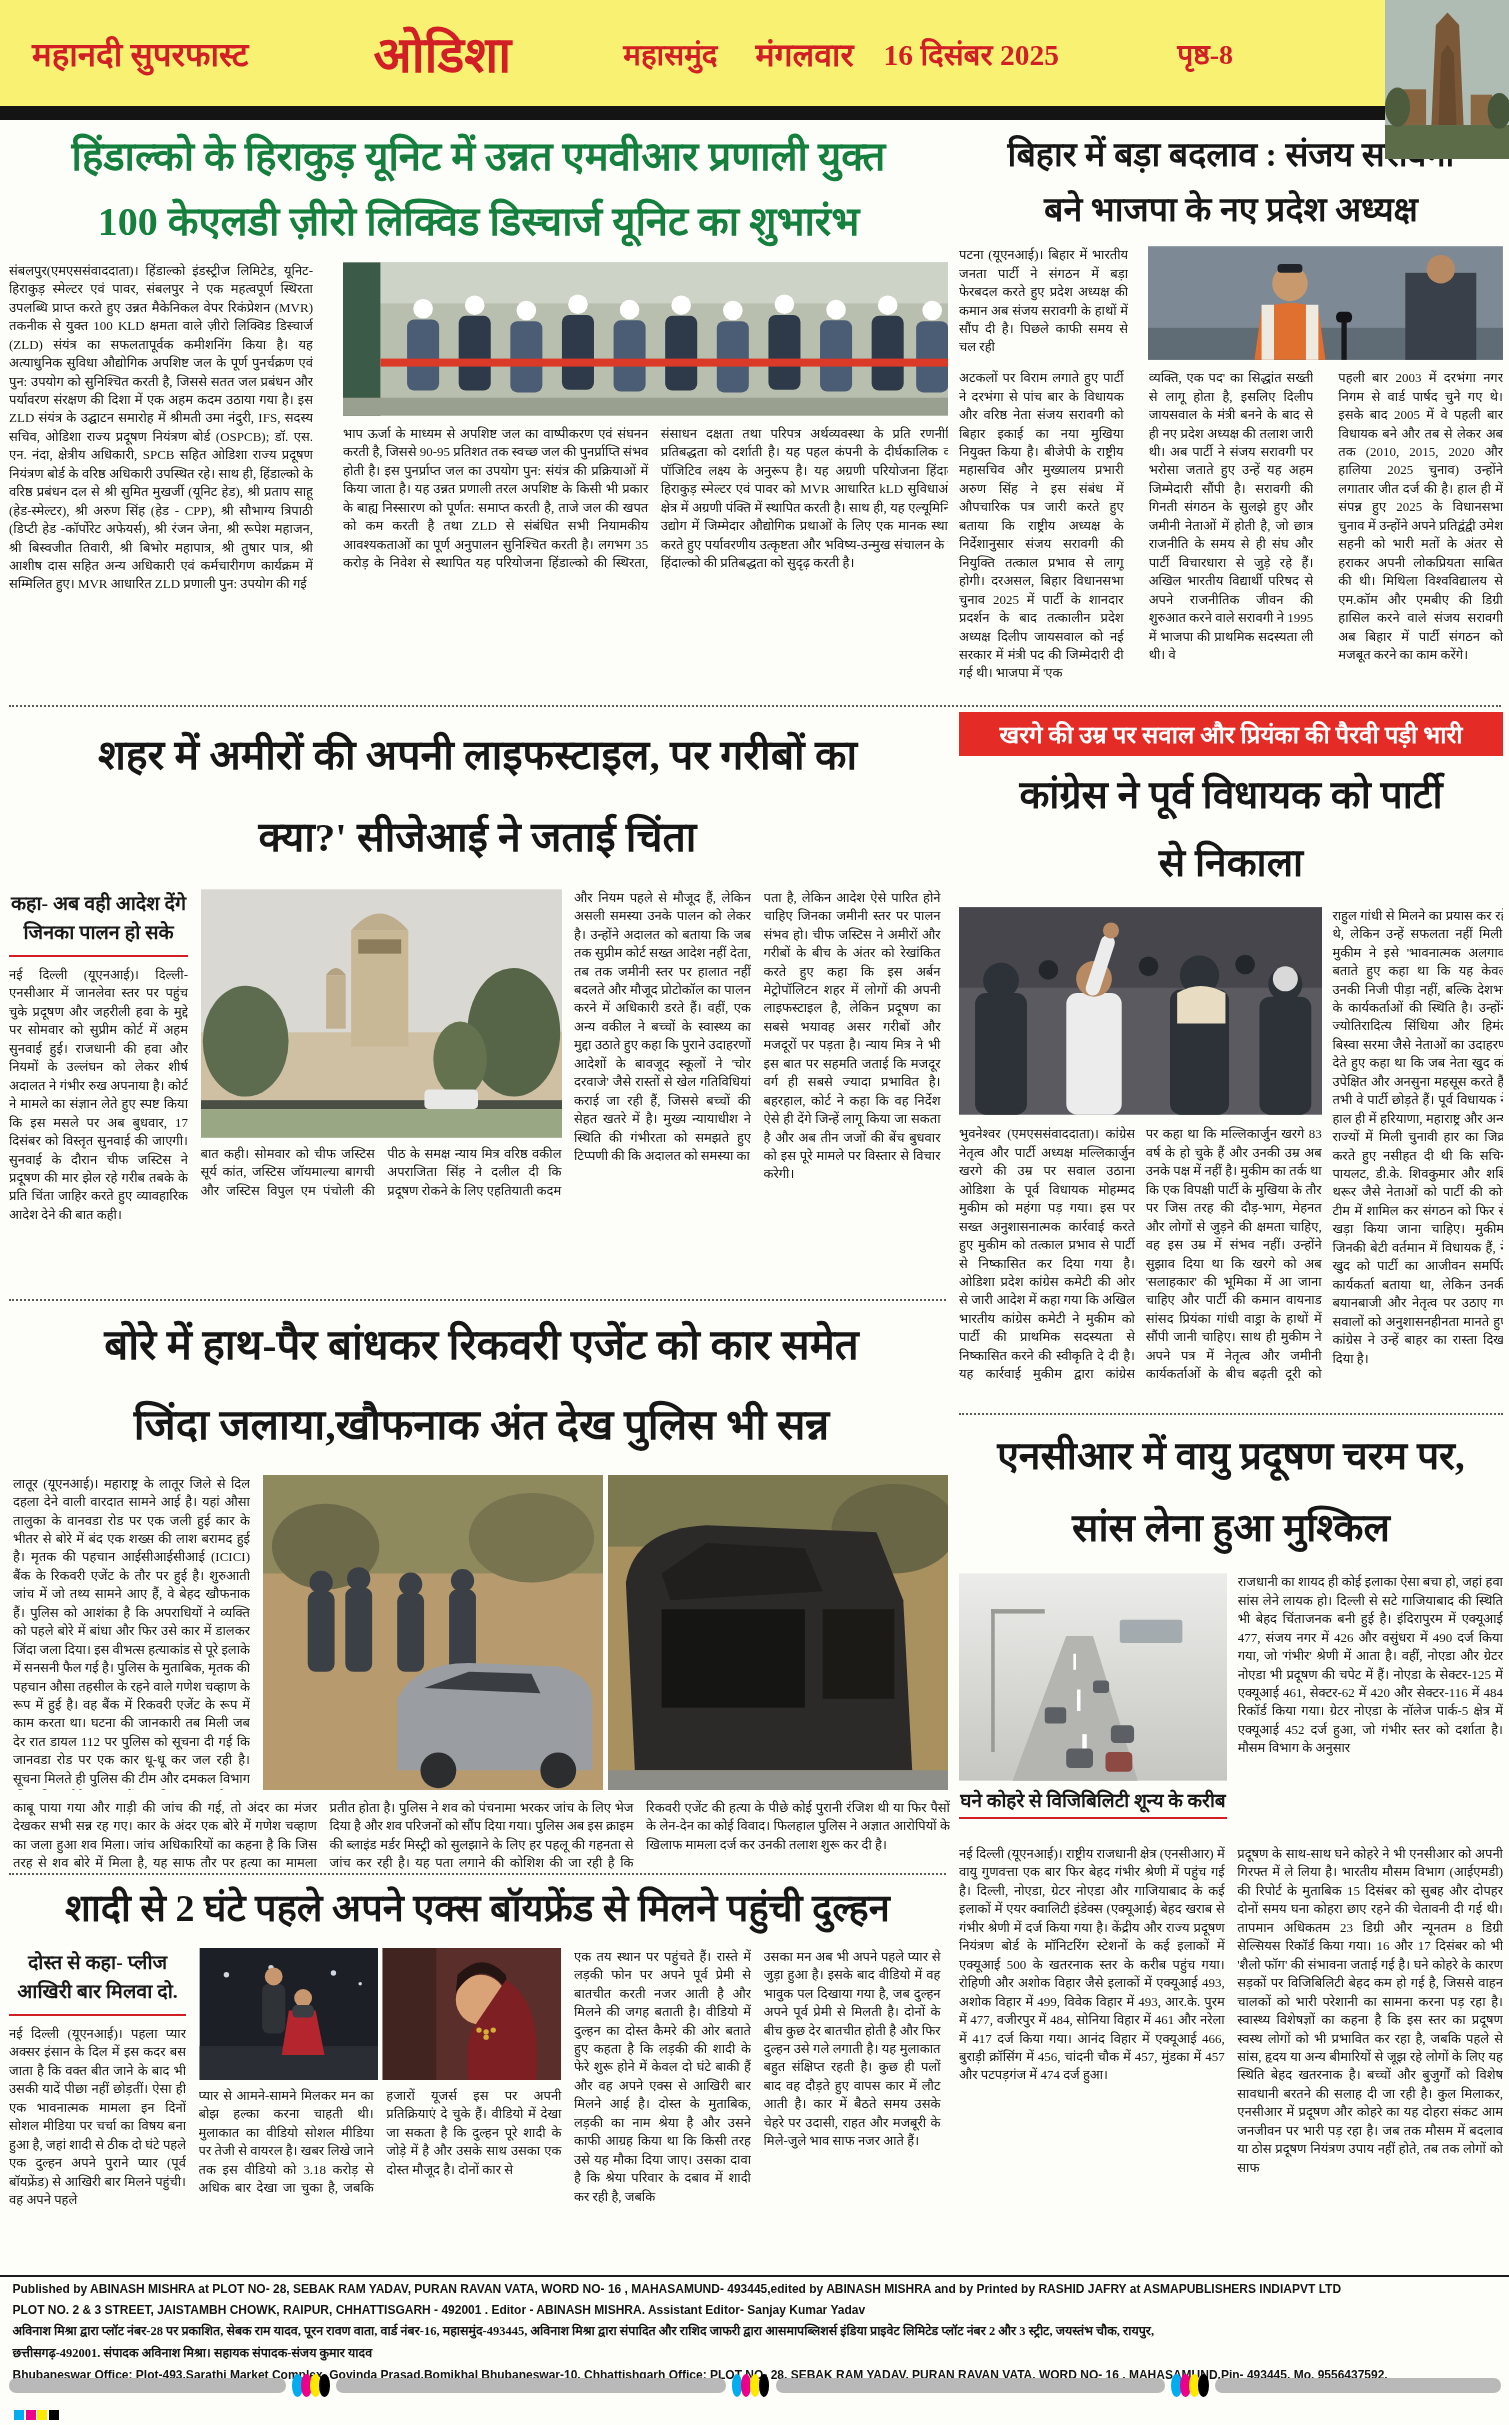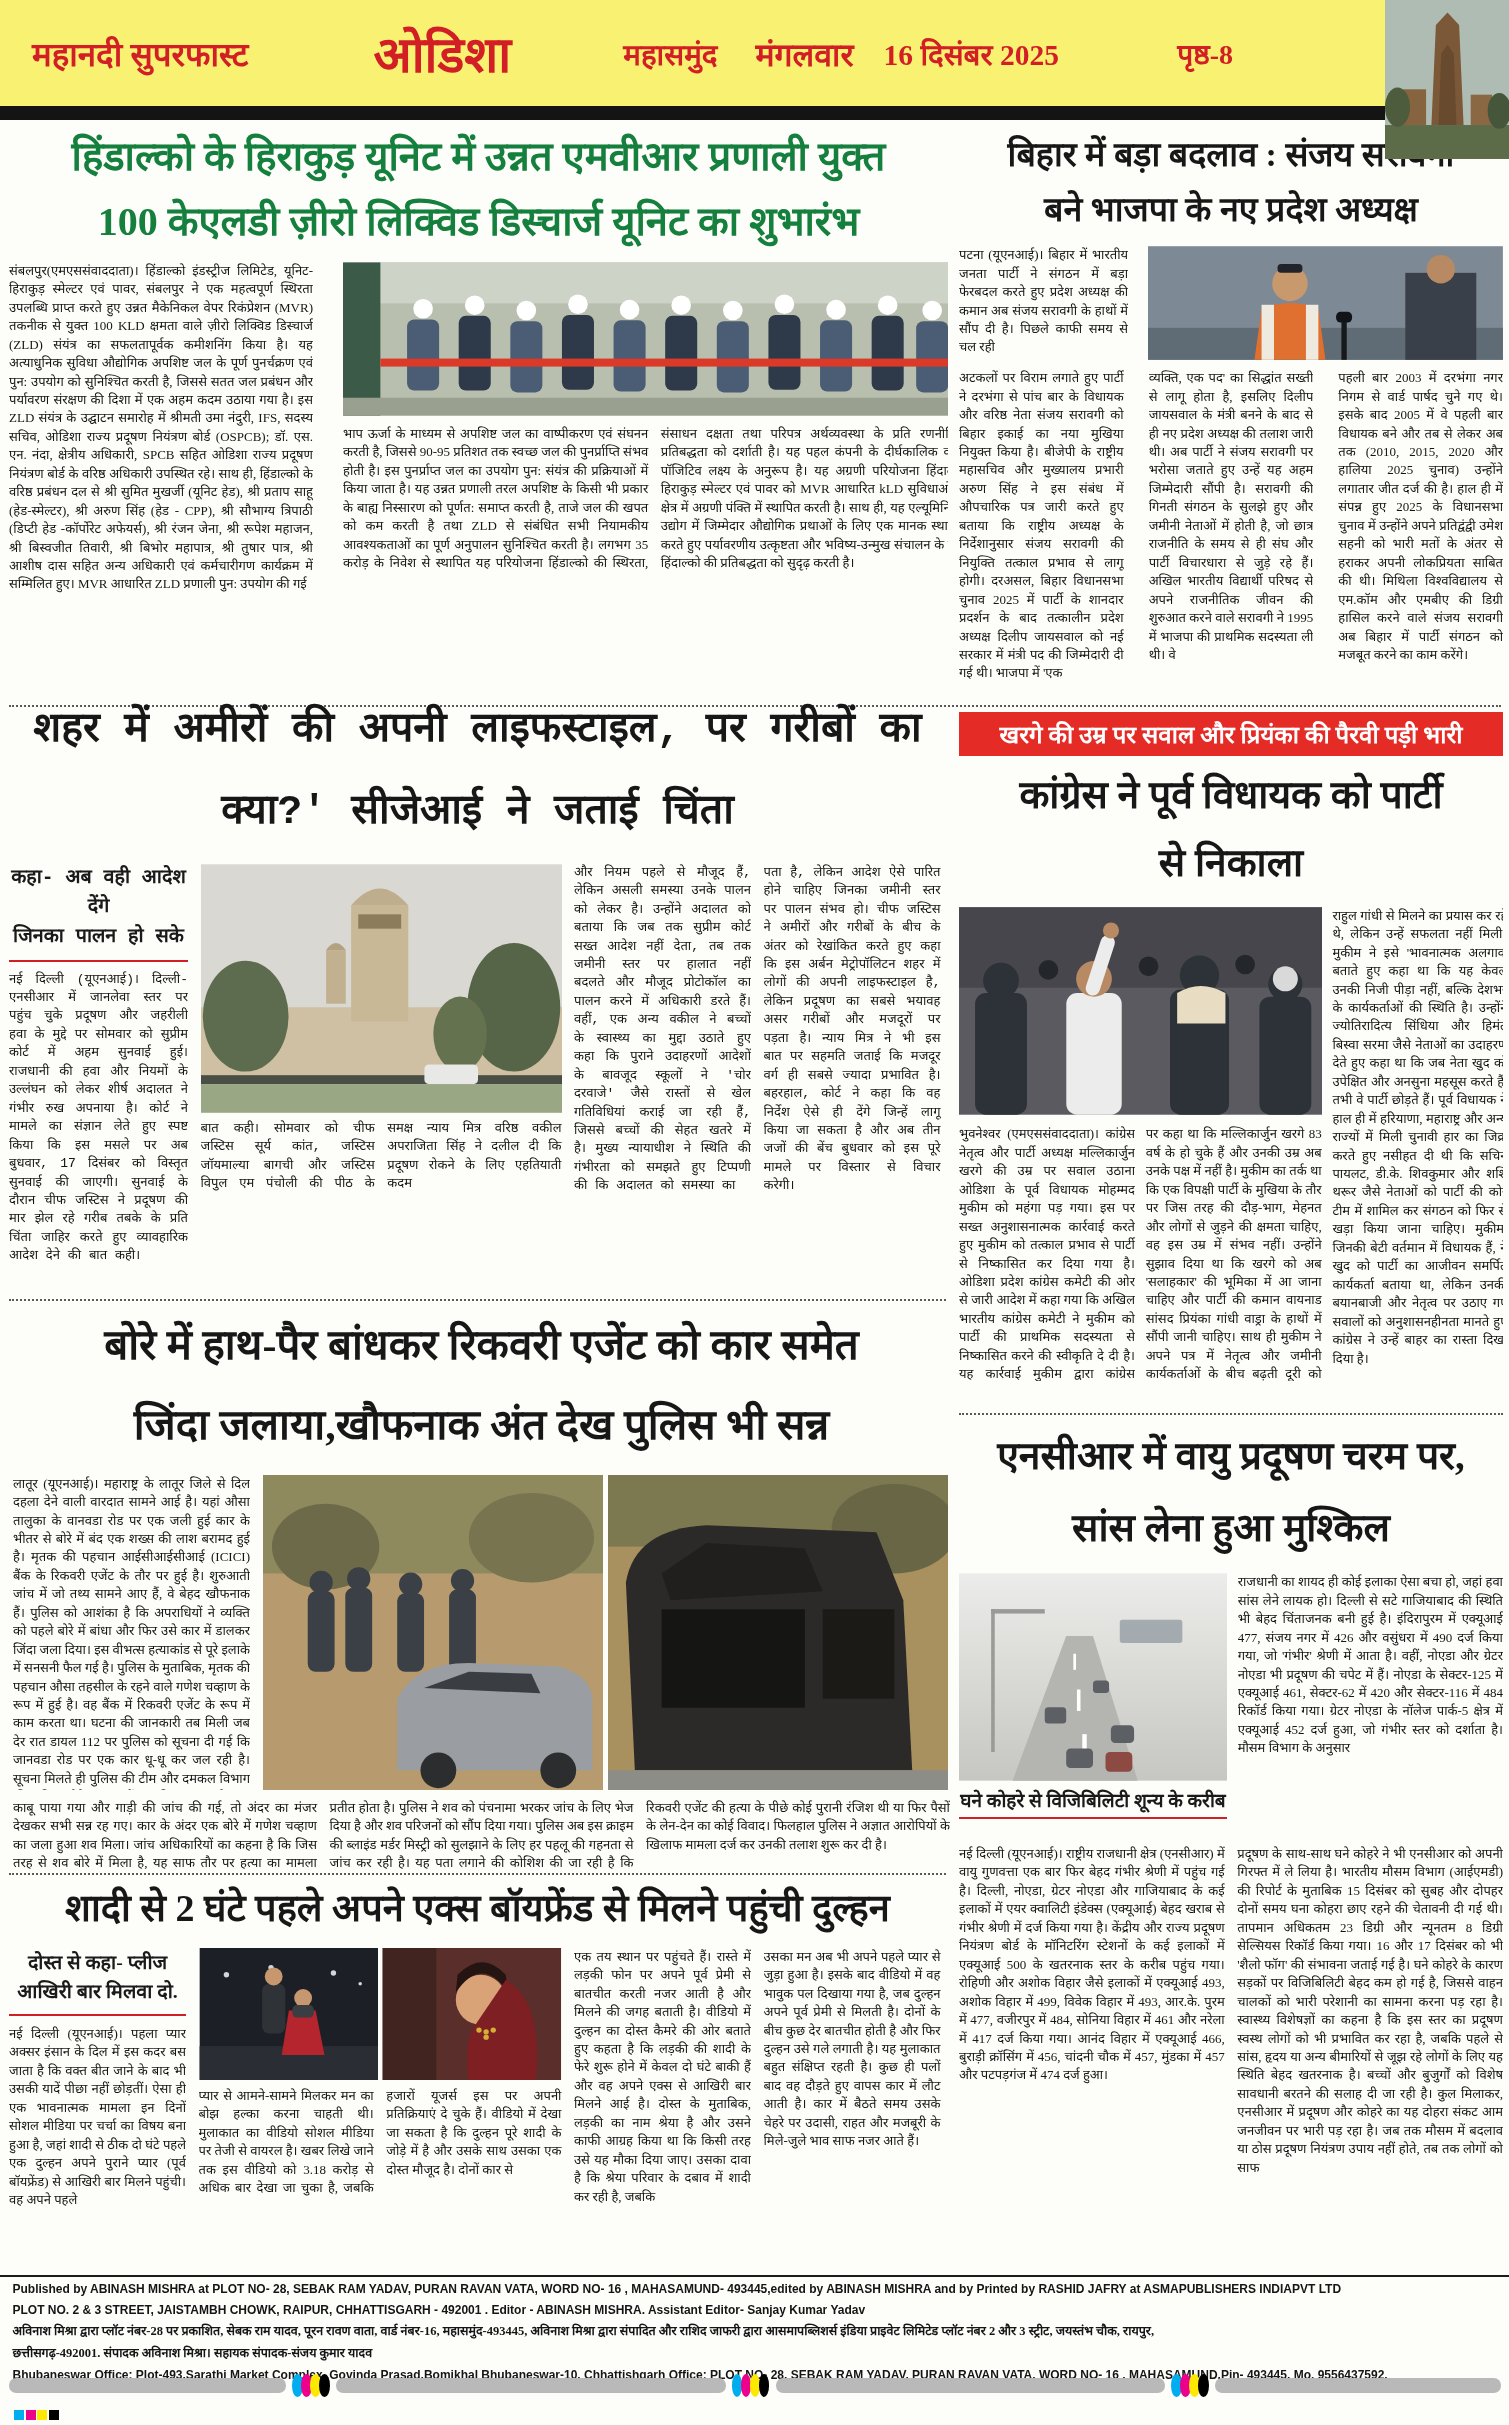--- a/index.html
+++ b/index.html
@@ -143,21 +143,21 @@
     </div>
     <div style="display:grid;grid-template-columns:1fr 1fr 1fr;gap:25px;margin-top:9px;height:329px;">
       <div class="bt">अटकलों पर विराम लगाते हुए पार्टी ने दरभंगा से पांच बार के विधायक और वरिष्ठ नेता संजय सरावगी को बिहार इकाई का नया मुखिया नियुक्त किया है। बीजेपी के राष्ट्रीय महासचिव और मुख्यालय प्रभारी अरुण सिंह ने इस संबंध में औपचारिक पत्र जारी करते हुए बताया कि राष्ट्रीय अध्यक्ष के निर्देशानुसार संजय सरावगी की नियुक्ति तत्काल प्रभाव से लागू होगी। दरअसल, बिहार विधानसभा चुनाव 2025 में पार्टी के शानदार प्रदर्शन के बाद तत्कालीन प्रदेश अध्यक्ष दिलीप जायसवाल को नई सरकार में मंत्री पद की जिम्मेदारी दी गई थी। भाजपा में 'एक</div>
       <div class="bt">व्यक्ति, एक पद' का सिद्धांत सख्ती से लागू होता है, इसलिए दिलीप जायसवाल के मंत्री बनने के बाद से ही नए प्रदेश अध्यक्ष की तलाश जारी थी। अब पार्टी ने संजय सरावगी पर भरोसा जताते हुए उन्हें यह अहम जिम्मेदारी सौंपी है। सरावगी की गिनती संगठन के सुलझे हुए और जमीनी नेताओं में होती है, जो छात्र राजनीति के समय से ही संघ और पार्टी विचारधारा से जुड़े रहे हैं। अखिल भारतीय विद्यार्थी परिषद से अपने राजनीतिक जीवन की शुरुआत करने वाले सरावगी ने 1995 में भाजपा की प्राथमिक सदस्यता ली थी। वे</div>
       <div class="bt">पहली बार 2003 में दरभंगा नगर निगम से वार्ड पार्षद चुने गए थे। इसके बाद 2005 में वे पहली बार विधायक बने और तब से लेकर अब तक (2010, 2015, 2020 और हालिया 2025 चुनाव) उन्होंने लगातार जीत दर्ज की है। हाल ही में संपन्न हुए 2025 के विधानसभा चुनाव में उन्होंने अपने प्रतिद्वंद्वी उमेश सहनी को भारी मतों के अंतर से हराकर अपनी लोकप्रियता साबित की थी। मिथिला विश्वविद्यालय से एम.कॉम और एमबीए की डिग्री हासिल करने वाले संजय सरावगी अब बिहार में पार्टी संगठन को मजबूत करने का काम करेंगे।</div>
     </div>
   </div>
 
   <div class="dotsep" style="left:9px;top:705px;width:1492px;"></div>
 
-  <div class="art" style="left:9px;top:689px;width:937px;height:581px;font-family:Liberation Mono, monospace;">
+  <div class="art" style="left:9px;top:714px;width:937px;height:581px;">
     <div class="hl-black" style="font-size:41px;line-height:2.0;">
       <div>शहर में अमीरों की अपनी लाइफस्टाइल, पर गरीबों का</div>
       <div>क्या?' सीजेआई ने जताई चिंता</div>
     </div>
     <div style="display:grid;grid-template-columns:179px 361px 177px 177px;gap:12.5px;margin-top:10.7px;height:392px;">
       <div>
         <div class="subhead">
           <div>कहा- अब वही आदेश देंगे</div>
           <div>जिनका पालन हो सके</div>
         </div>

